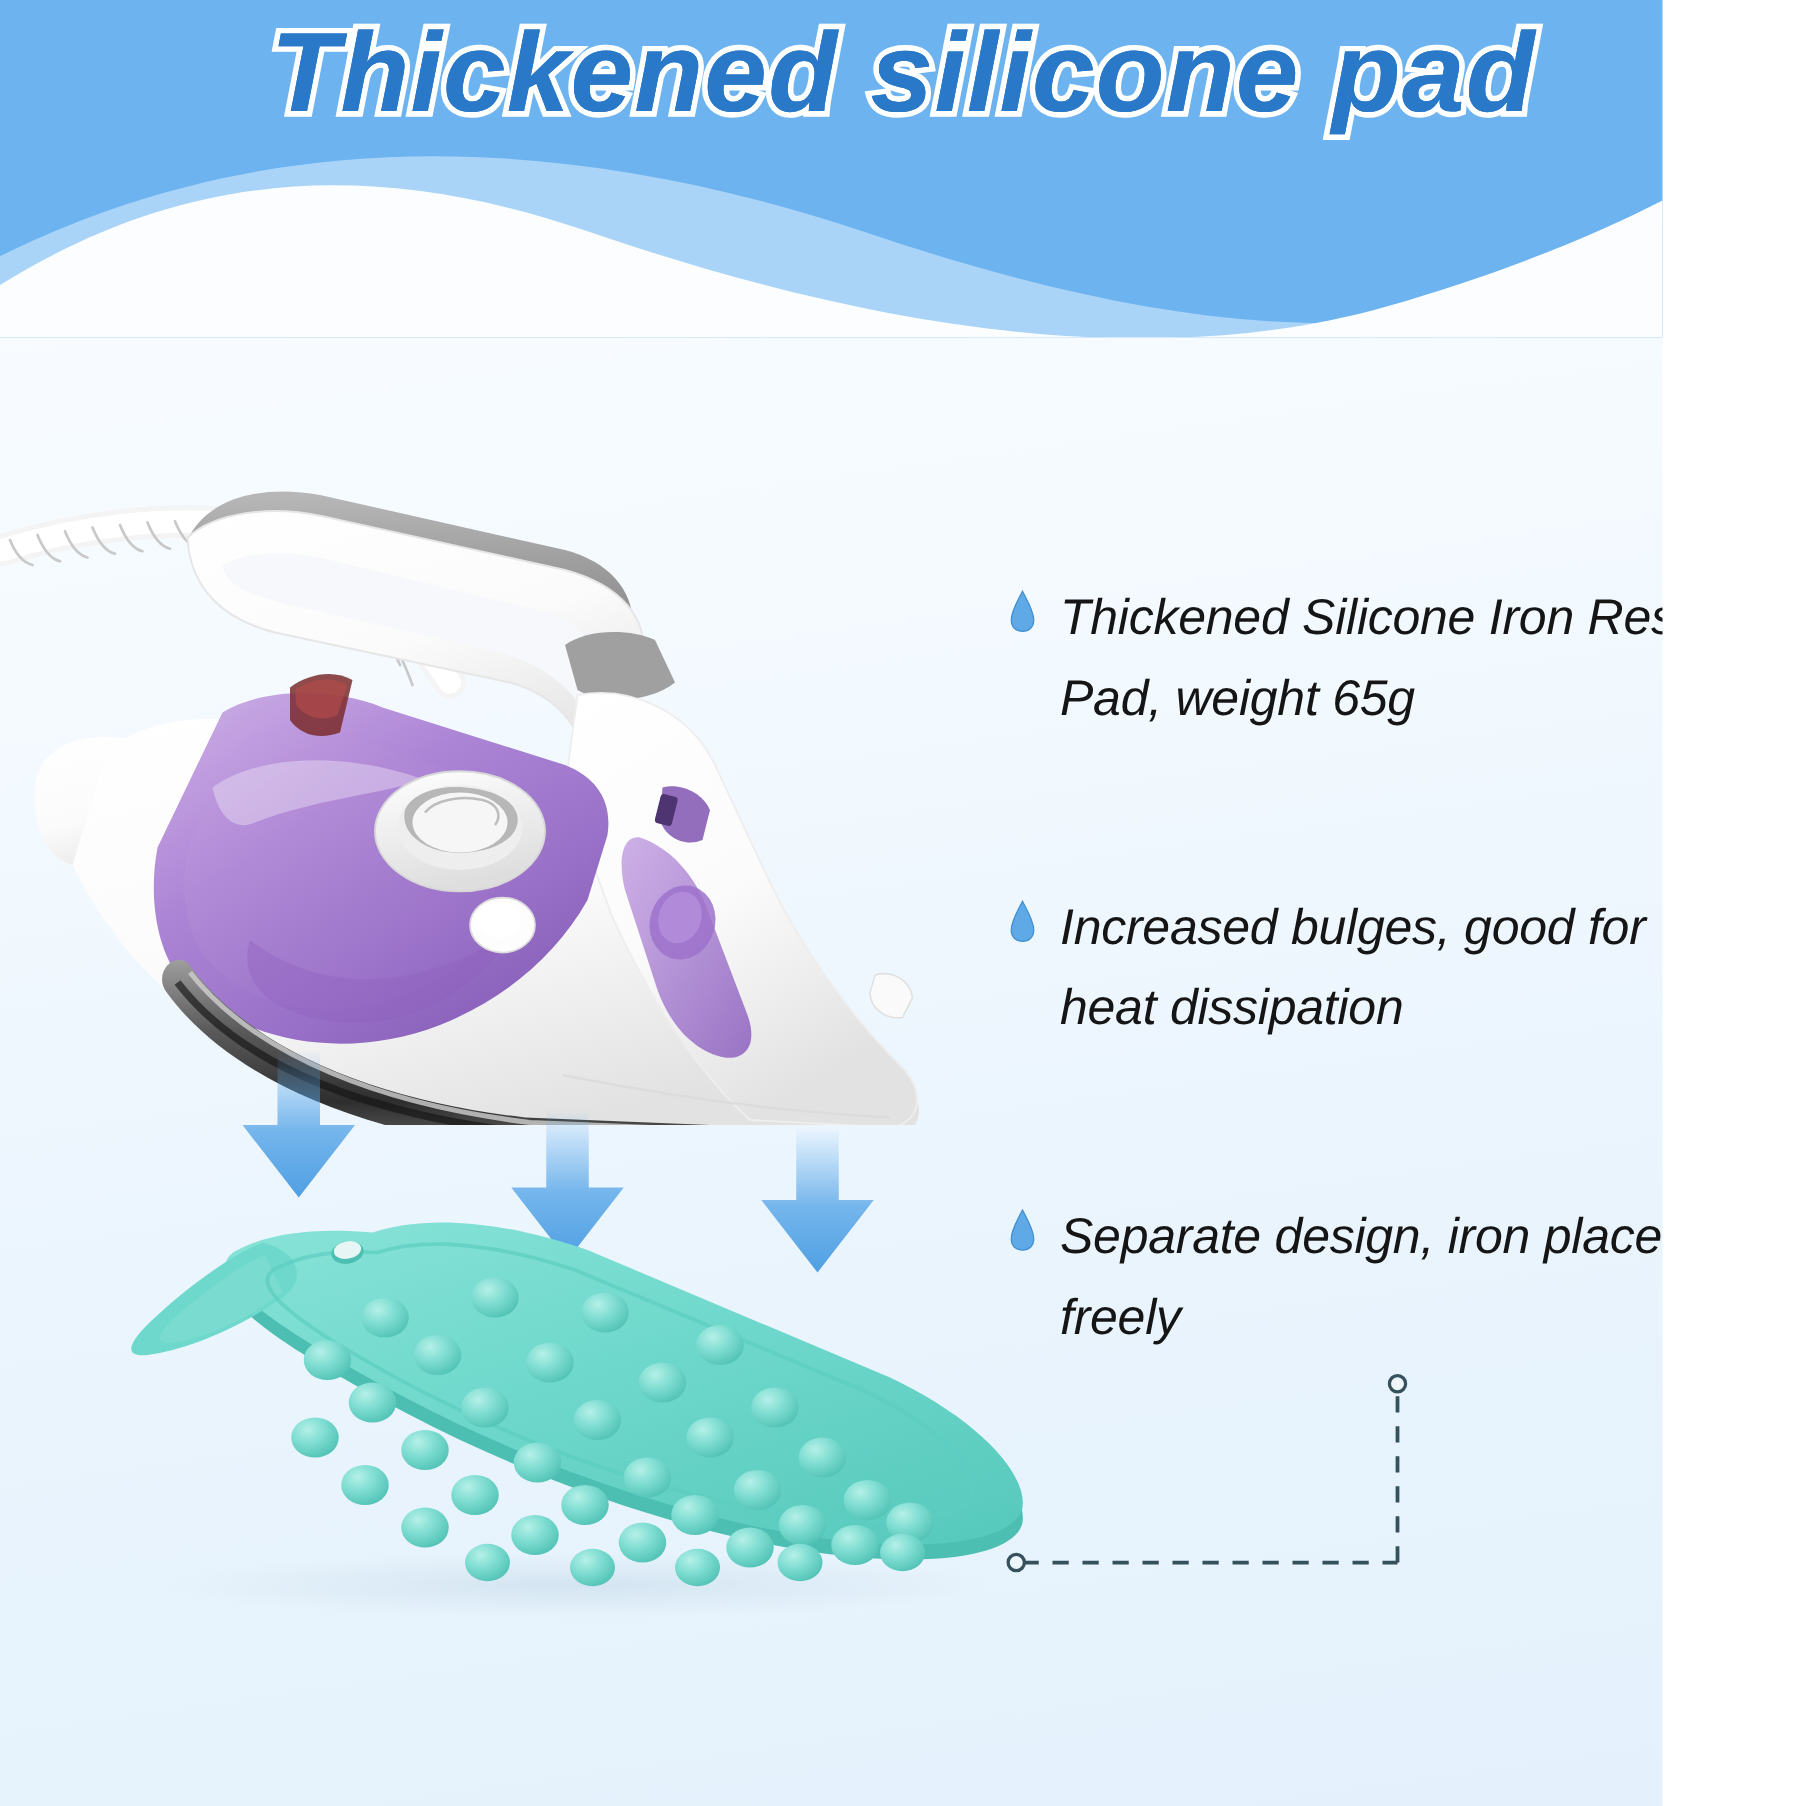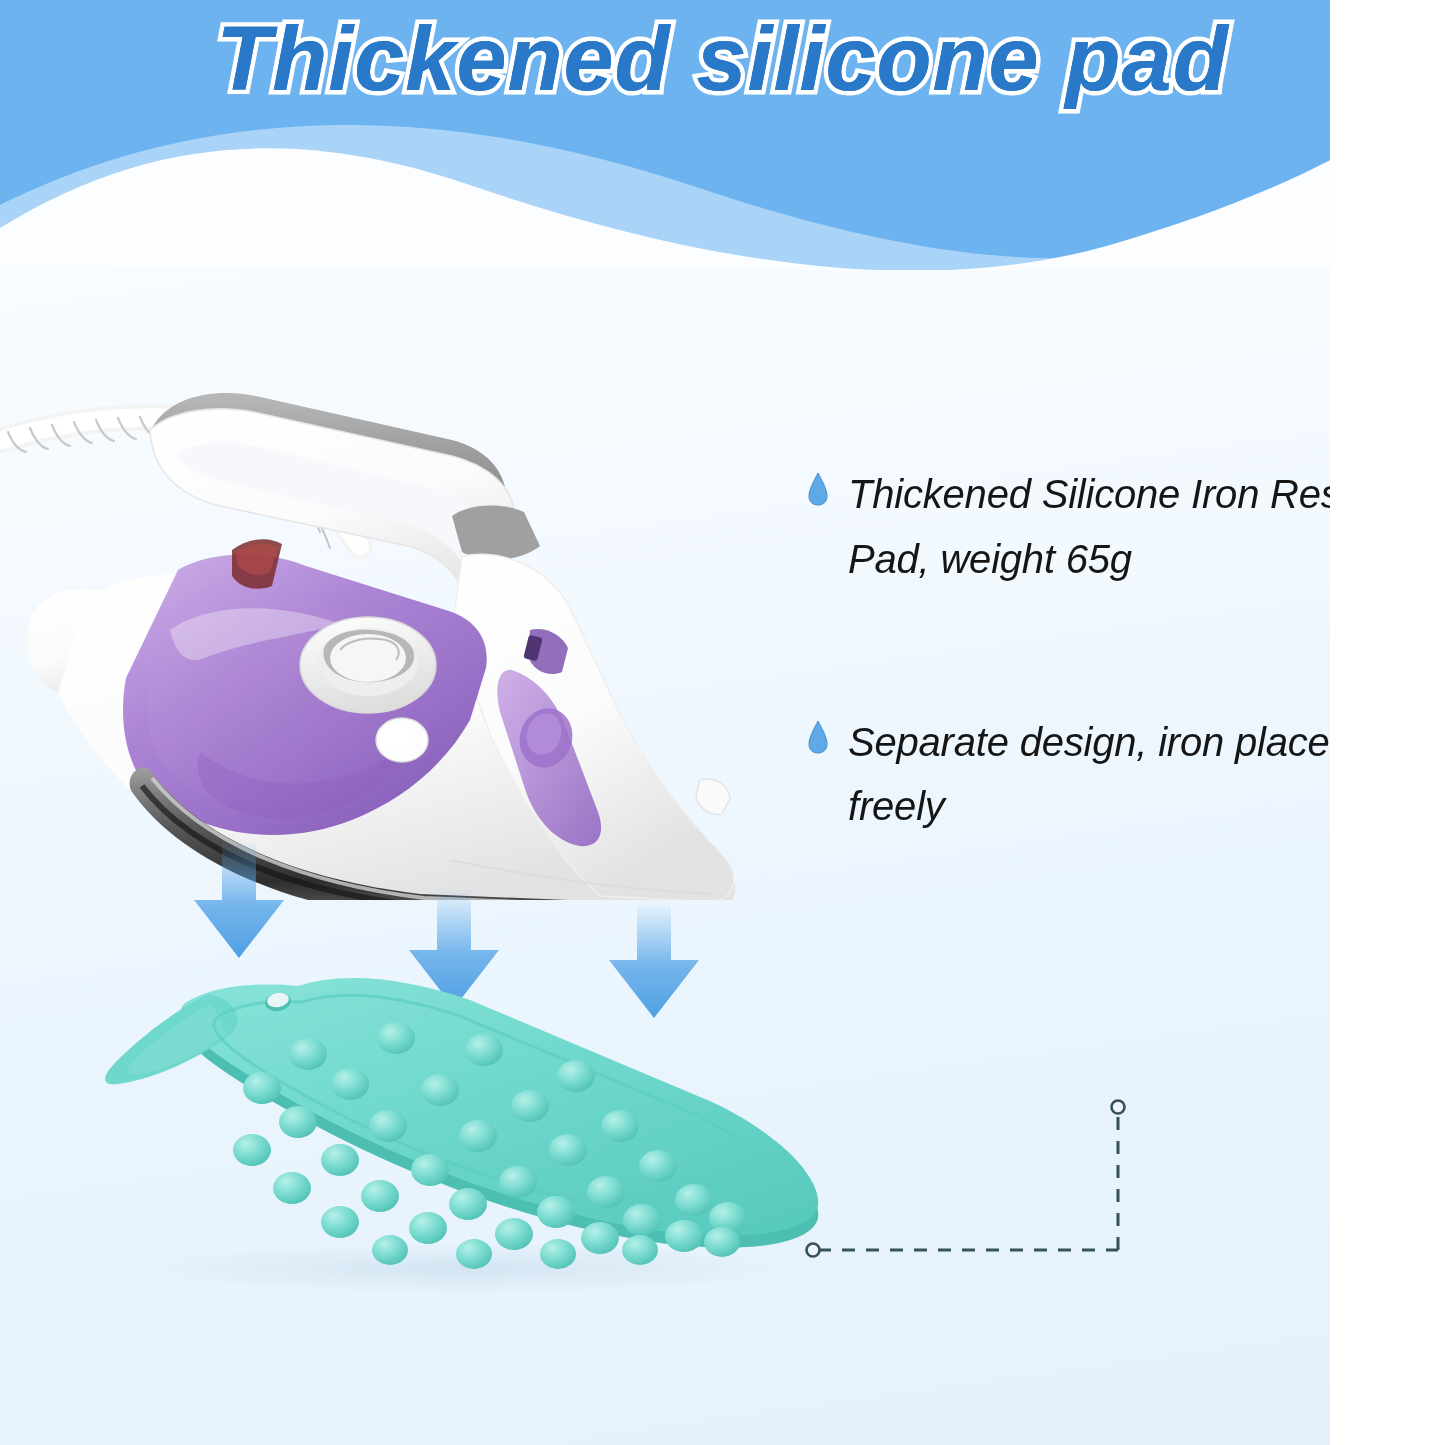--- a/index.html
+++ b/index.html
@@ -381,20 +381,28 @@
 
     <div class="feature">
       <span class="feature-bullet">
         <svg width="20" height="34" viewBox="0 0 20 34" xmlns="http://www.w3.org/2000/svg">
           <path d="M10,1 C13.5,8 19,17 19,24 C19,30 15,33 10,33 C5,33 1,30 1,24 C1,17 6.5,8 10,1 Z" fill="#5fa9e6" stroke="#3f8fd0" stroke-width="1"></path>
         </svg>
       </span>
       <span class="feature-text">Thickened Silicone Iron Rest Pad, weight 65g</span>
     </div>
 
+    <div class="feature">
+      <span class="feature-bullet">
+        <svg width="20" height="34" viewBox="0 0 20 34" xmlns="http://www.w3.org/2000/svg">
+          <path d="M10,1 C13.5,8 19,17 19,24 C19,30 15,33 10,33 C5,33 1,30 1,24 C1,17 6.5,8 10,1 Z" fill="#5fa9e6" stroke="#3f8fd0" stroke-width="1"></path>
+        </svg>
+      </span>
+      <span class="feature-text">Increased bulges, good for heat dissipation</span>
+    </div>
 
     <div class="feature">
       <span class="feature-bullet">
         <svg width="20" height="34" viewBox="0 0 20 34" xmlns="http://www.w3.org/2000/svg">
           <path d="M10,1 C13.5,8 19,17 19,24 C19,30 15,33 10,33 C5,33 1,30 1,24 C1,17 6.5,8 10,1 Z" fill="#5fa9e6" stroke="#3f8fd0" stroke-width="1"></path>
         </svg>
       </span>
       <span class="feature-text">Separate design, iron placed freely</span>
     </div>
 

